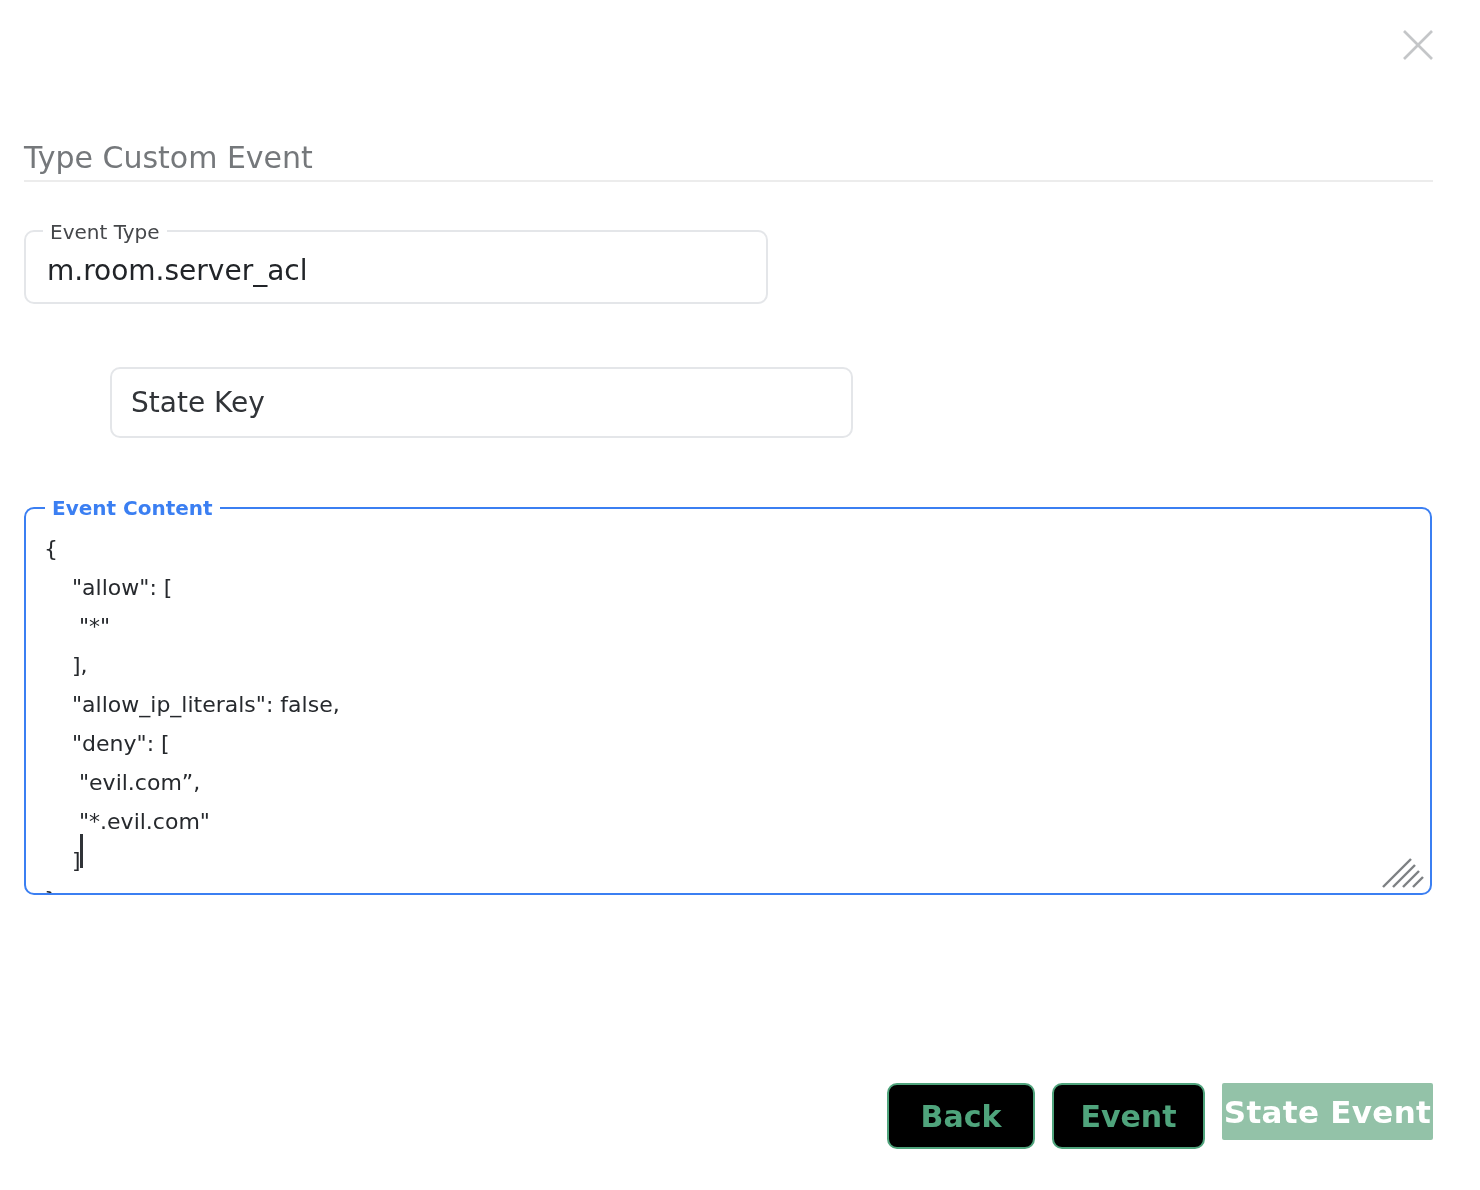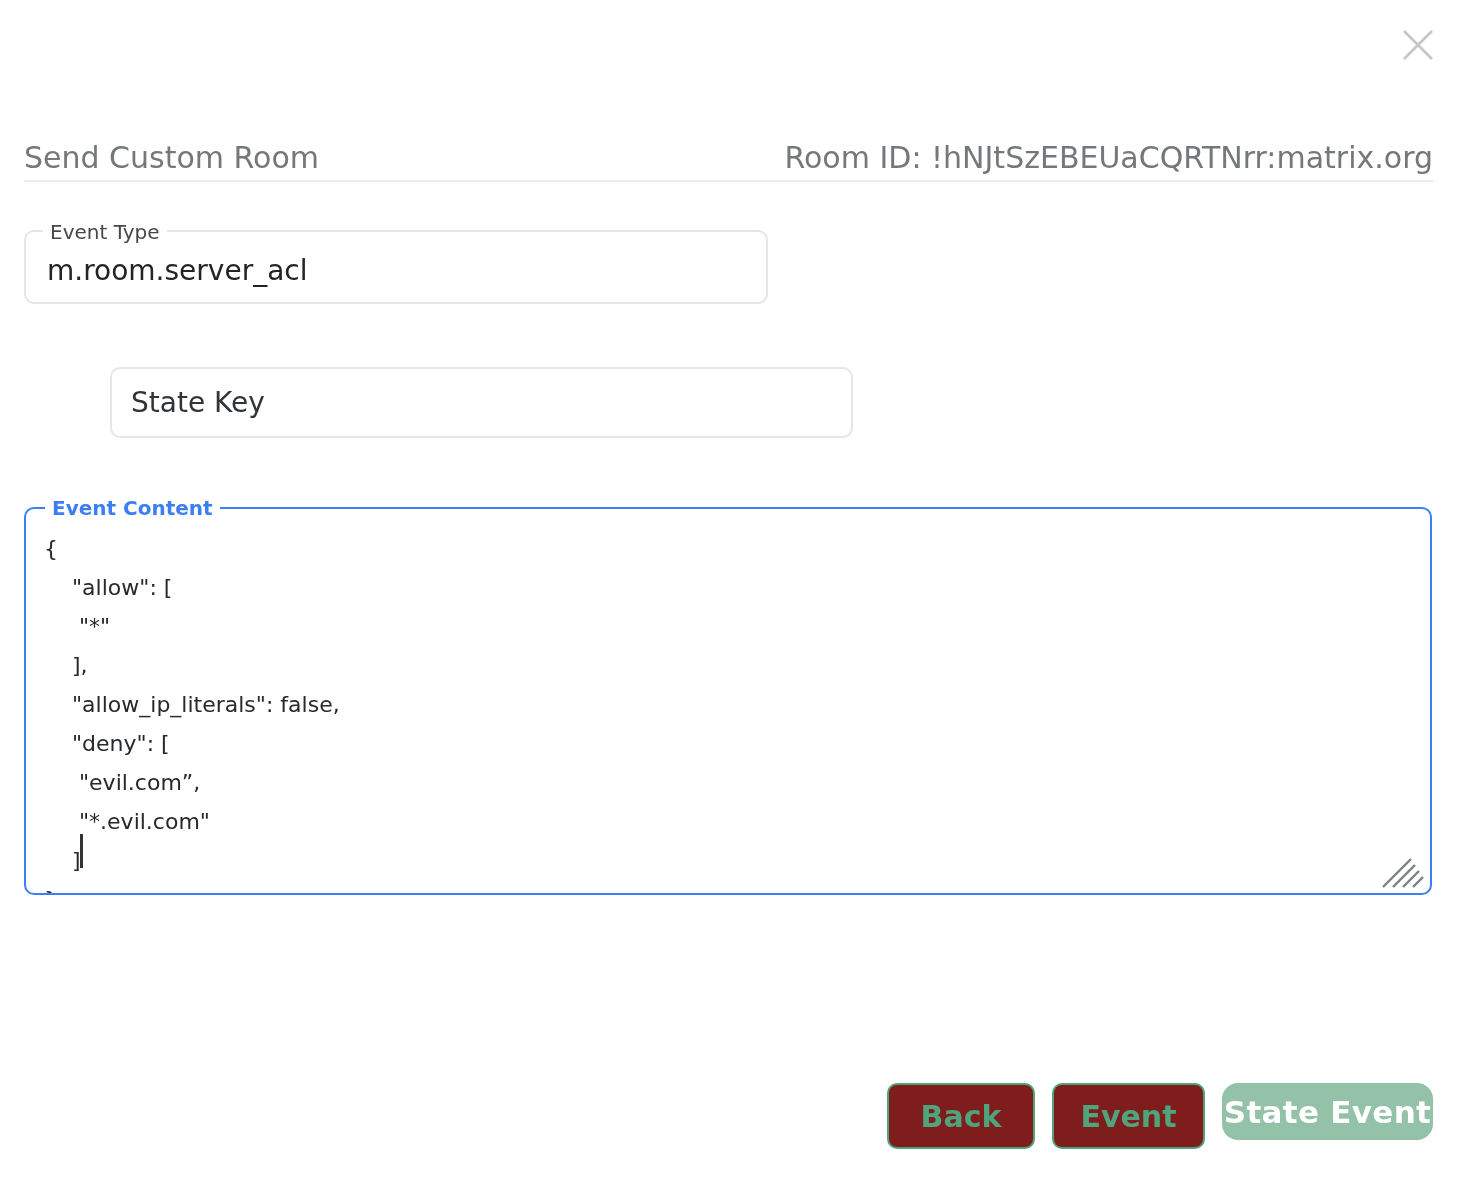--- a/index.html
+++ b/index.html
@@ -132,35 +132,35 @@
     width: 44px; height: 30px;
   }
   .buttons-row { position: absolute; }
   .btn {
     position: absolute;
     font-family: inherit;
     display: flex; align-items: center; justify-content: center;
     cursor: pointer;
   }
   .btn-outline {
-    background: #7f1d1d;
+    background: #000000;
     border: 2.5px solid #4fa47c;
     border-radius: 10px;
     color: #4fa47c;
     font-size: 30px;
     font-weight: 600;
   }
   .btn-back { left: 887px; top: 1083px; width: 148px; height: 66px; }
   .btn-send { left: 1052px; top: 1083px; width: 153px; height: 66px; }
   .btn-primary {
     left: 1222px; top: 1083px;
     width: 211px; height: 57px;
     background: #93c2a8;
     border: none;
-    border-radius: 16px;
+    border-radius: 2px;
     color: #ffffff;
     font-size: 31px;
     font-weight: 700;
     letter-spacing: 0.3px;
   }
 </style>
 </head>
 <body>
 
 <div class="page">
@@ -169,22 +169,21 @@
   <button class="close-btn">
     <span style="display:flex;">
       <svg width="34" height="34" viewBox="0 0 34 34">
         <line x1="3" y1="3" x2="31" y2="31" stroke="#c4c6c8" stroke-width="2.6"></line>
         <line x1="31" y1="3" x2="3" y2="31" stroke="#c4c6c8" stroke-width="2.6"></line>
       </svg>
     </span>
   </button>
 
   <div class="header-row">
-    <span class="section-title">Send Custom Room</span>
-    <span class="room-id">Room ID: !hNJtSzEBEUaCQRTNrr:matrix.org</span>
+    <span class="section-title">Type Custom Event</span>
   </div>
 
   <div class="divider"></div>
 
   <div class="field field-state-key">
     <input type="text" placeholder="State Key" style="">
   </div>
 
   <div class="field field-event-type">
     <span class="field-label">Event Type</span>

